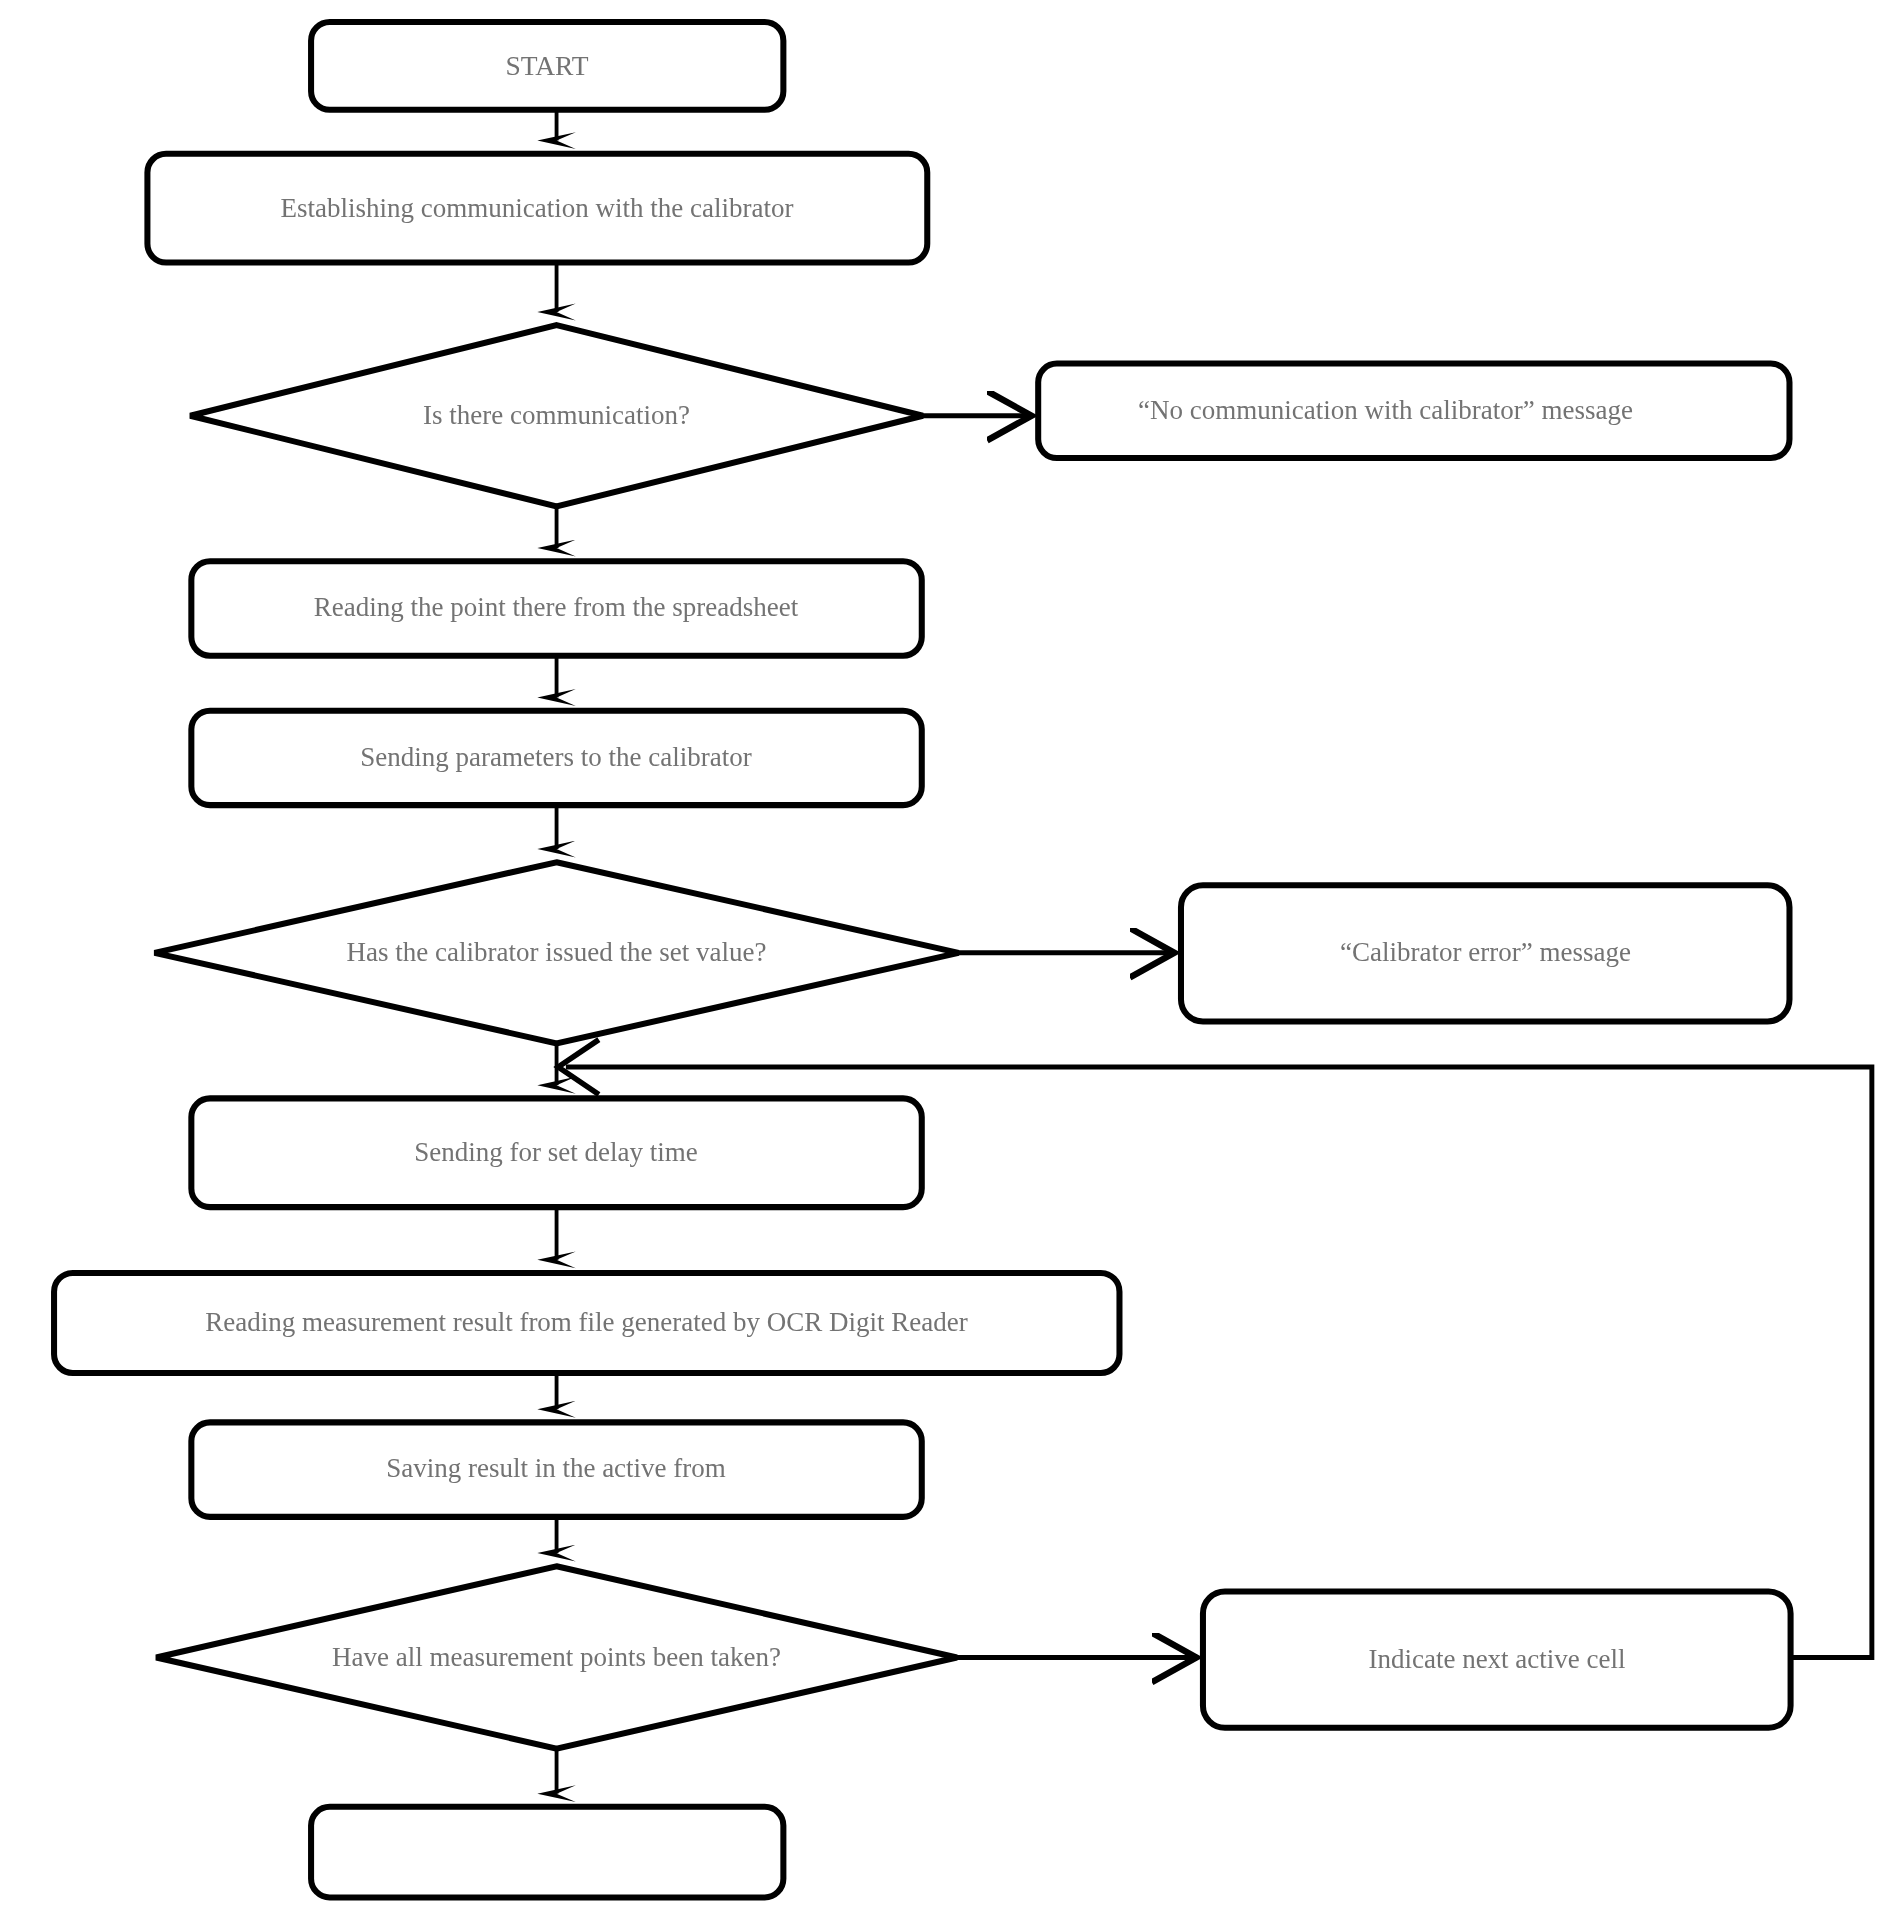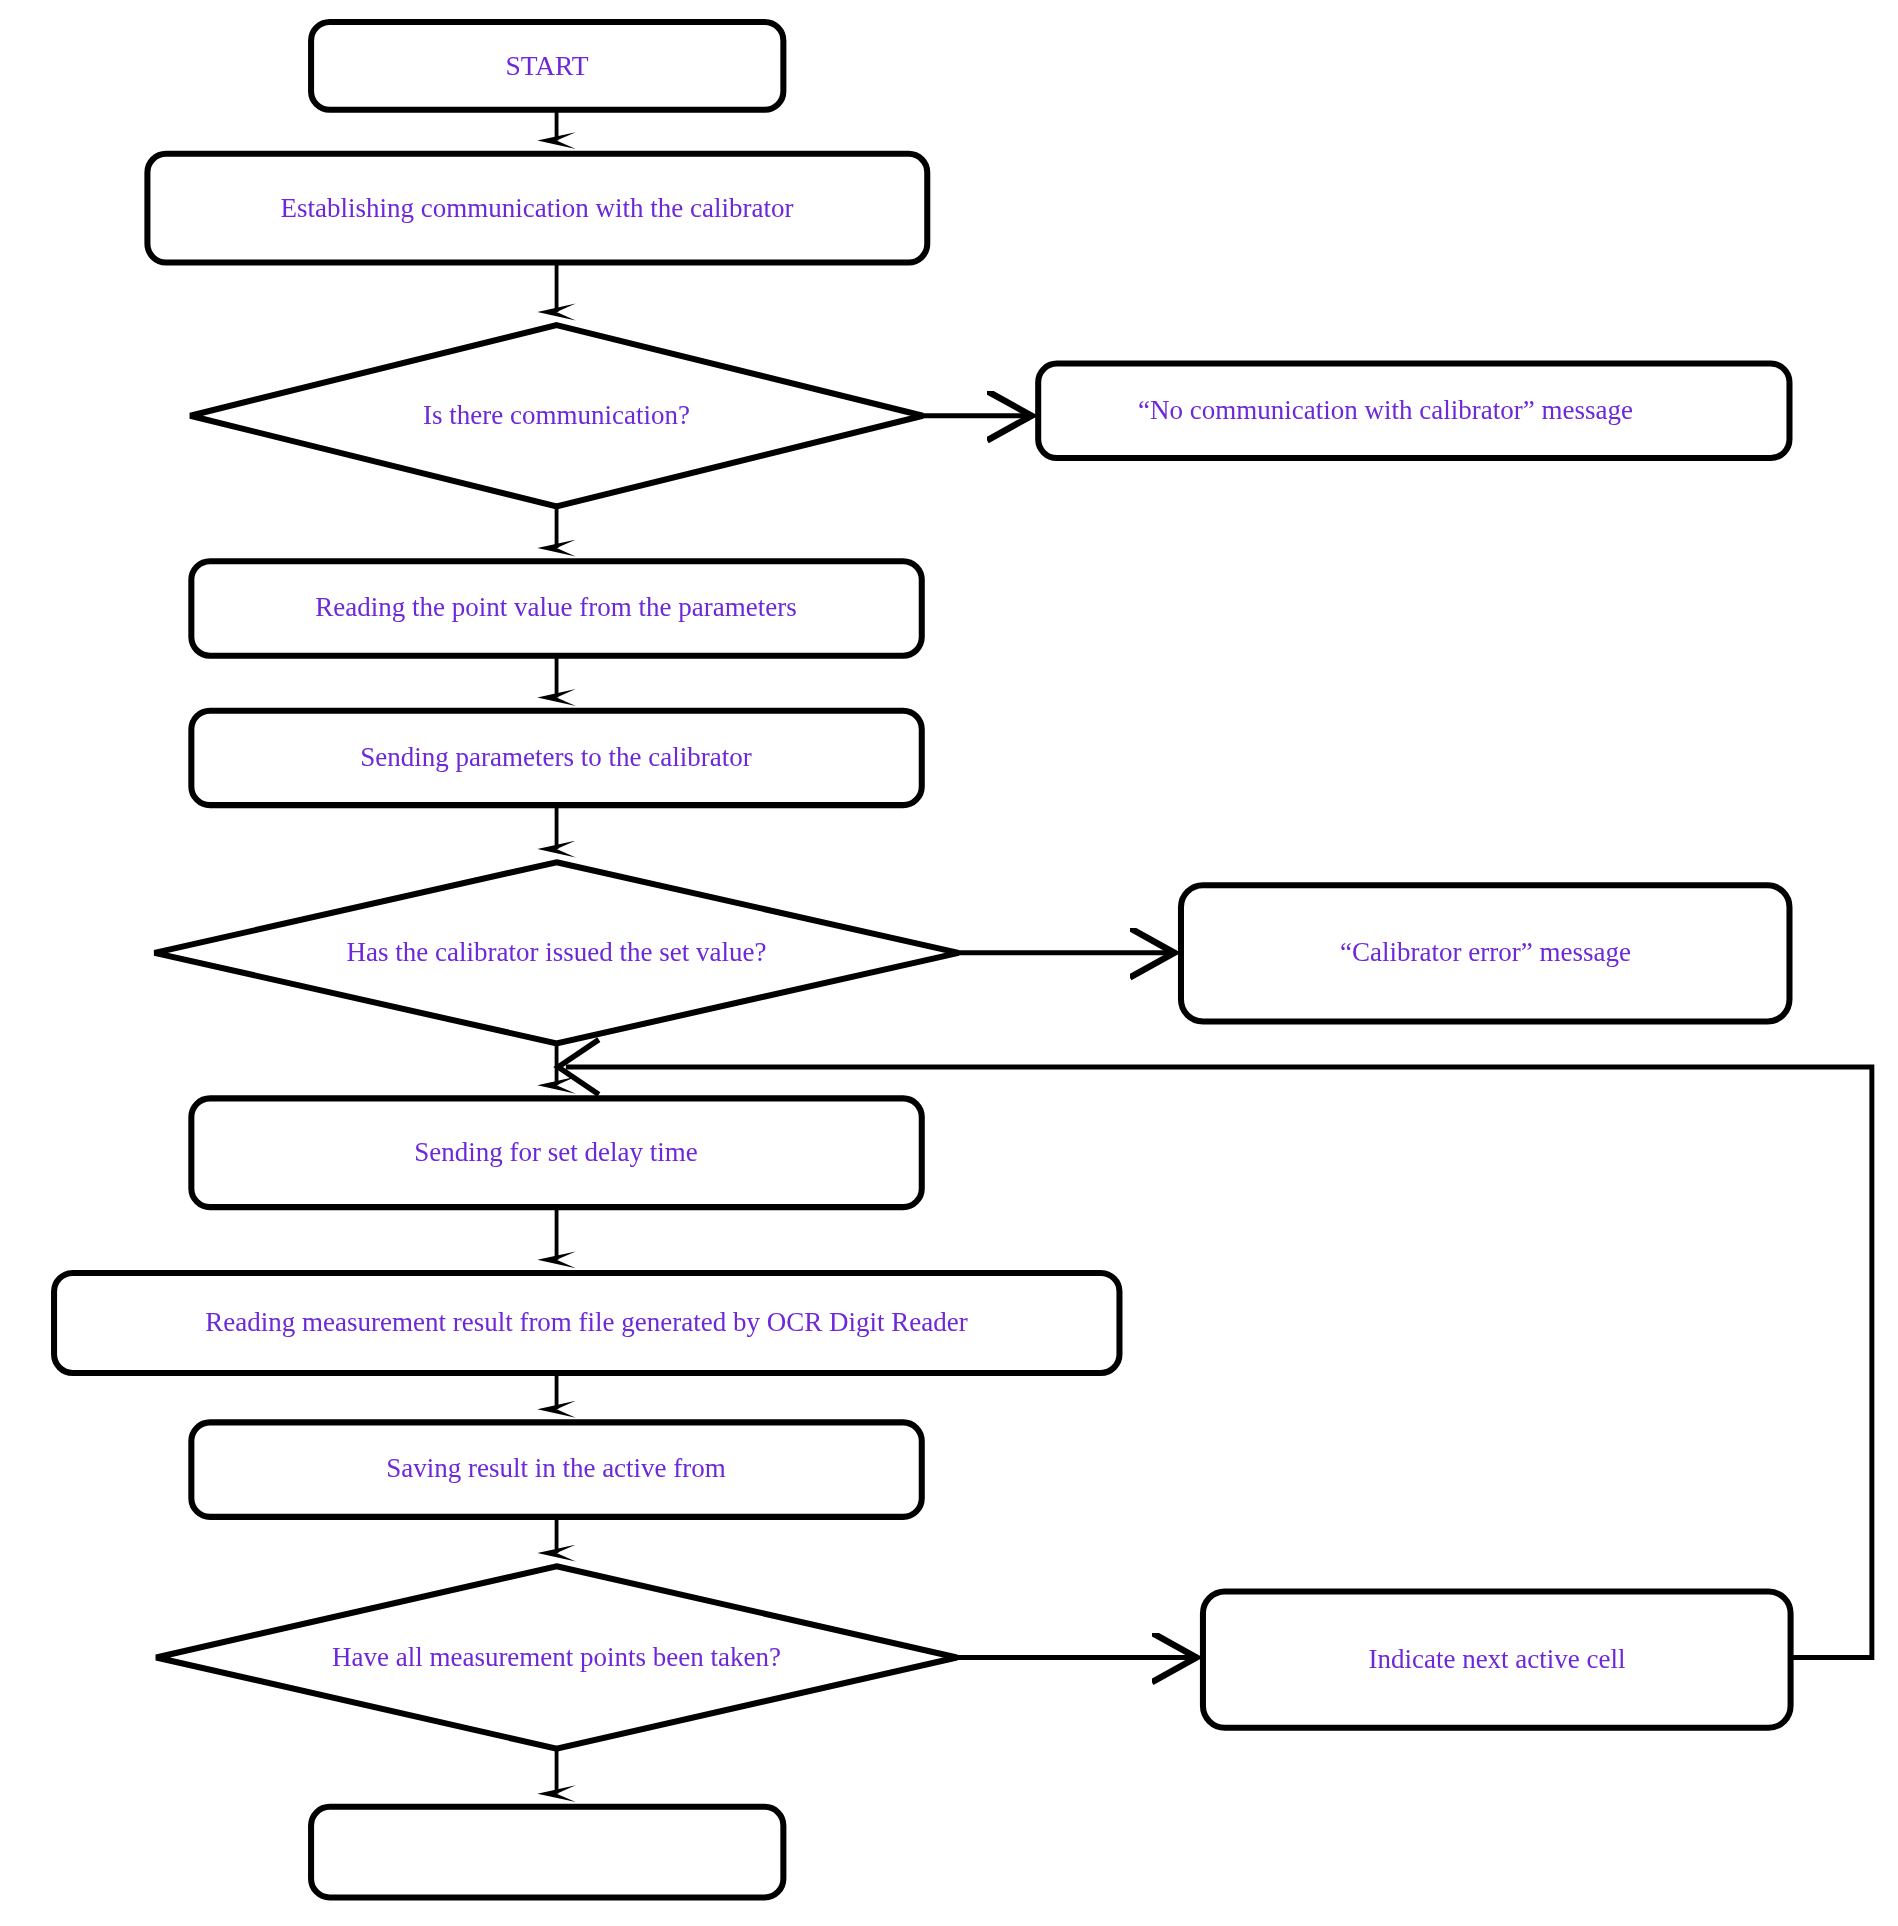--- a/index.html
+++ b/index.html
@@ -23,21 +23,21 @@
     top: 0;
     width: 1899px;
     height: 1926px;
   }
   .node-label {
     position: absolute;
     display: flex;
     align-items: center;
     justify-content: center;
     text-align: right;
-    color: #6d28d9;
+    color: #737373;
     font-family: "Liberation Serif", "DejaVu Serif", serif;
     font-size: 27px;
     line-height: 1.15;
     white-space: nowrap;
     pointer-events: none;
   }
   .terminator-label { font-size: 27.5px; }
 </style>
 </head>
 <body>
@@ -114,21 +114,21 @@
   </svg>
 
   <div class="node-label terminator-label" style="left:311px; top:22px; width:472px; height:88px;">START</div>
 
   <div class="node-label" style="left:147px; top:154px; width:780px; height:109px;">Establishing communication with the calibrator</div>
 
   <div class="node-label" style="left:282px; top:369px; width:549px; height:93px;">Is there communication?</div>
 
   <div class="node-label" style="left:1010px; top:364px; width:751px; height:94px;">“No communication with calibrator” message</div>
 
-  <div class="node-label" style="left:191px; top:561px; width:730px; height:94px;">Reading the point value from the parameters</div>
+  <div class="node-label" style="left:191px; top:561px; width:730px; height:94px;">Reading the point there from the spreadsheet</div>
 
   <div class="node-label" style="left:191px; top:711px; width:730px; height:94px;">Sending parameters to the calibrator</div>
 
   <div class="node-label" style="left:238px; top:906px; width:637px; height:93px;">Has the calibrator issued the set value?</div>
 
   <div class="node-label" style="left:1181px; top:885px; width:609px; height:136px;">“Calibrator error” message</div>
 
   <div class="node-label" style="left:191px; top:1098px; width:730px; height:109px;">Sending for set delay time</div>
 
   <div class="node-label" style="left:54px; top:1273px; width:1065px; height:100px;">Reading measurement result from file generated by OCR Digit Reader</div>

